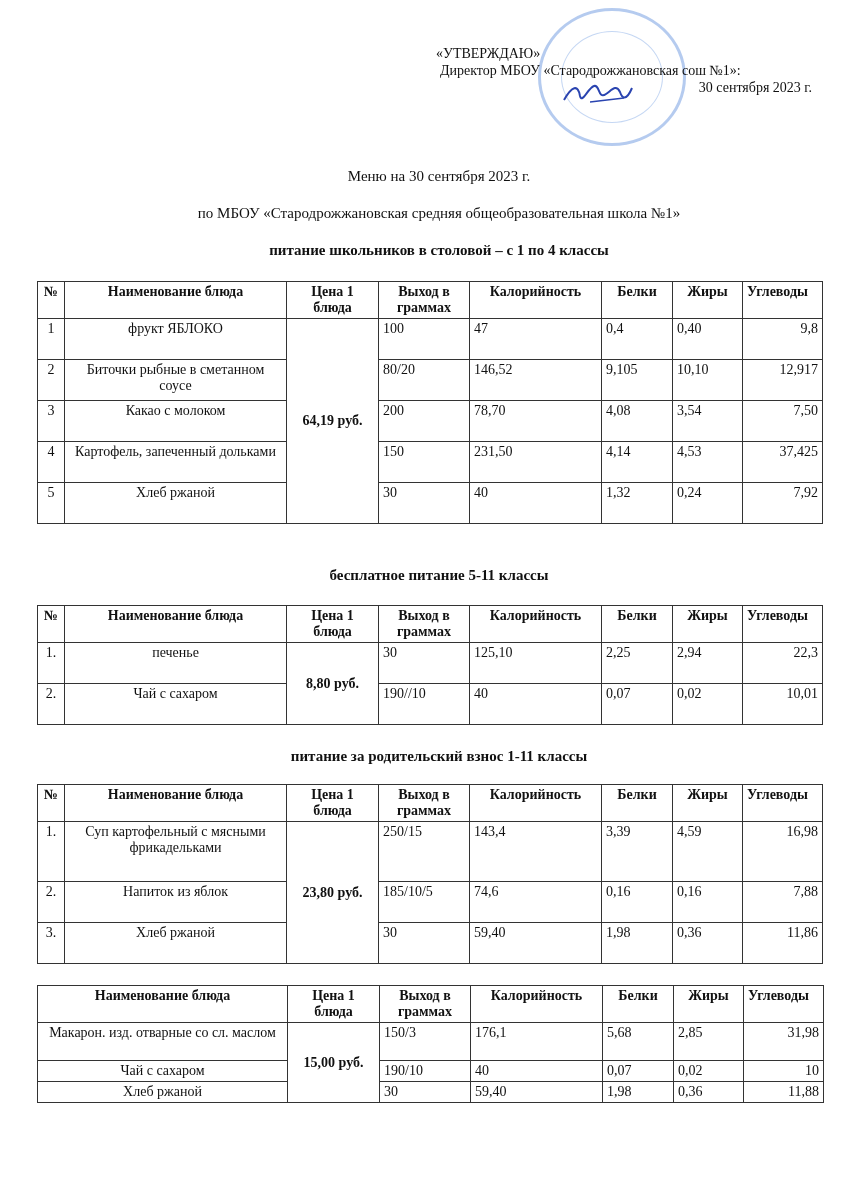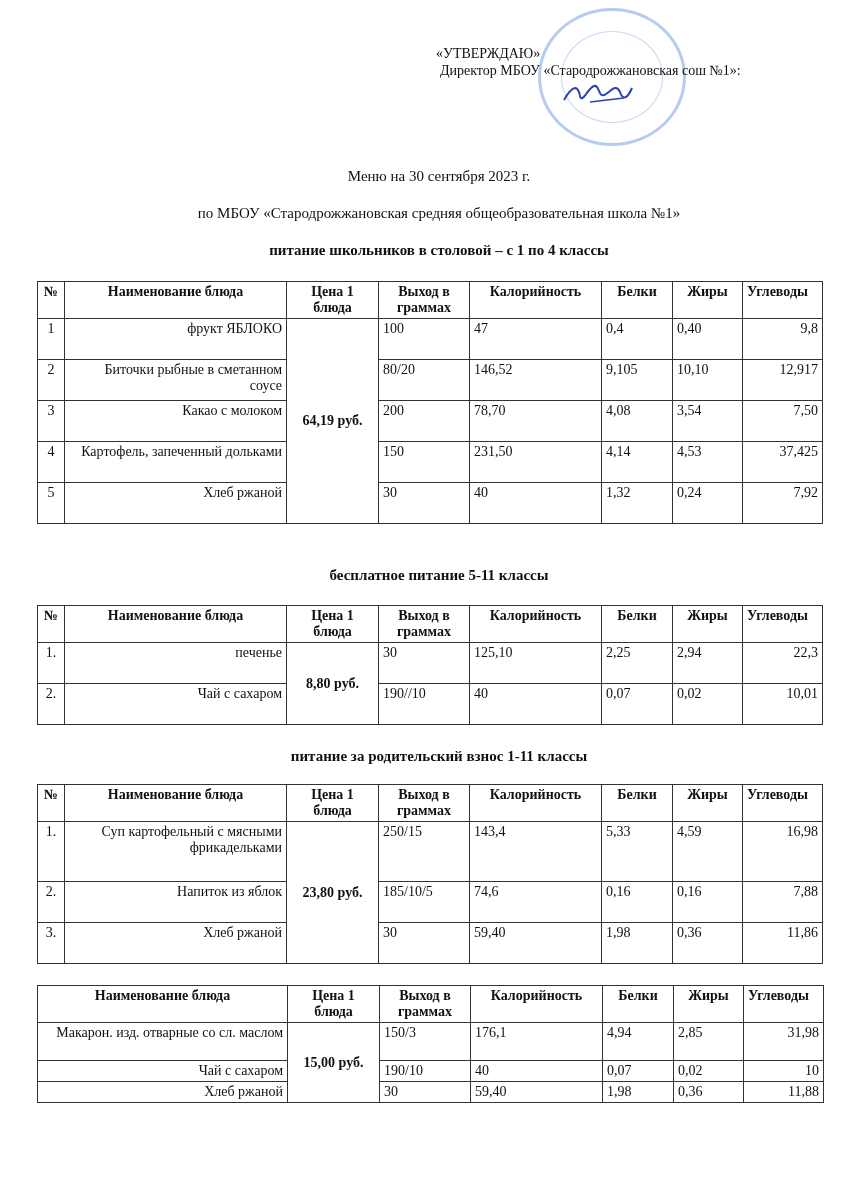--- a/index.html
+++ b/index.html
@@ -43,21 +43,21 @@
 
   table.menu {
     position: absolute; border-collapse: collapse; table-layout: fixed;
     font-size: 14px; line-height: 16px;
   }
   table.menu th, table.menu td {
     border: 1px solid #333; padding: 2px 4px; vertical-align: top;
   }
   table.menu th { font-weight: bold; text-align: center; }
   table.menu td.num { text-align: center; }
-  table.menu td.name { text-align: right; }
+  table.menu td.name { text-align: center; }
   table.menu td.price { text-align: center; vertical-align: middle; font-weight: bold; }
   table.menu td.val { text-align: left; }
   table.menu td.carb { text-align: right; padding-right: 4px; }
   table.menu th.carb { text-align: left; white-space: nowrap; overflow: hidden; }
 
   #tbl1 { left: 37px; top: 281px; }
   #tbl2 { left: 37px; top: 605px; }
   #tbl3 { left: 37px; top: 784px; }
   #tbl4 { left: 37px; top: 985px; }
 
@@ -71,20 +71,21 @@
 
 <div class="stamp"></div>
 <svg class="signature" viewBox="0 0 80 30">
   <path d="M4 22 C12 8, 18 6, 20 18 C22 26, 28 10, 34 8 C40 6, 38 22, 46 16 C52 12, 56 6, 60 14 C62 20, 66 24, 72 10" fill="none" stroke="#2a44b0" stroke-width="2"></path>
   <path d="M30 24 L64 20" fill="none" stroke="#2a44b0" stroke-width="1.5"></path>
 </svg>
 
 <div class="approval">
   <div class="a1">«УТВЕРЖДАЮ»</div>
   <div class="a2">Директор МБОУ «Стародрожжановская сош №1»:</div>
+  <div class="a4">30 сентября 2023 г.</div>
 </div>
 
 <div class="title t-menu">Меню на 30 сентября 2023 г.</div>
 <div class="title t-school">по МБОУ «Стародрожжановская  средняя общеобразовательная школа №1»</div>
 
 <div class="title bold t-sec1">питание  школьников в столовой – с 1 по 4 классы</div>
 <table class="menu" id="tbl1">
   <colgroup>
       <col style="width:27px">
       <col style="width:222px">
@@ -222,21 +223,21 @@
     <th>Белки</th>
     <th>Жиры</th>
     <th class="carb">Углеводы</th>
   </tr>
   <tr class="r-xtall">
     <td class="num">1.</td>
     <td class="name">Суп картофельный с мясными фрикадельками</td>
     <td class="price" rowspan="3">23,80 руб.</td>
     <td class="val">250/15</td>
     <td class="val">143,4</td>
-    <td class="val">5,33</td>
+    <td class="val">3,39</td>
     <td class="val">4,59</td>
     <td class="carb">16,98</td>
   </tr>
   <tr class="r-tall">
     <td class="num">2.</td>
     <td class="name">Напиток из яблок</td>
     <td class="val">185/10/5</td>
     <td class="val">74,6</td>
     <td class="val">0,16</td>
     <td class="val">0,16</td>
@@ -272,21 +273,21 @@
     <th>Калорийность</th>
     <th>Белки</th>
     <th>Жиры</th>
     <th class="carb">Углеводы</th>
   </tr>
   <tr class="r-mid">
     <td class="name">Макарон. изд. отварные со сл. маслом</td>
     <td class="price" rowspan="3">15,00 руб.</td>
     <td class="val">150/3</td>
     <td class="val">176,1</td>
-    <td class="val">4,94</td>
+    <td class="val">5,68</td>
     <td class="val">2,85</td>
     <td class="carb">31,98</td>
   </tr>
   <tr class="r-short">
     <td class="name">Чай с сахаром</td>
     <td class="val">190/10</td>
     <td class="val">40</td>
     <td class="val">0,07</td>
     <td class="val">0,02</td>
     <td class="carb">10</td>

